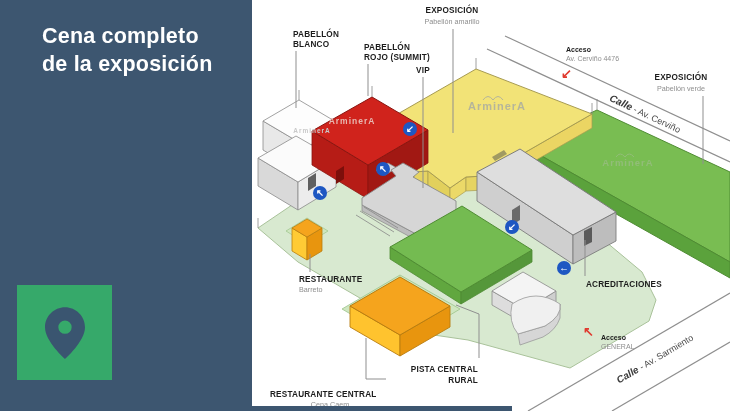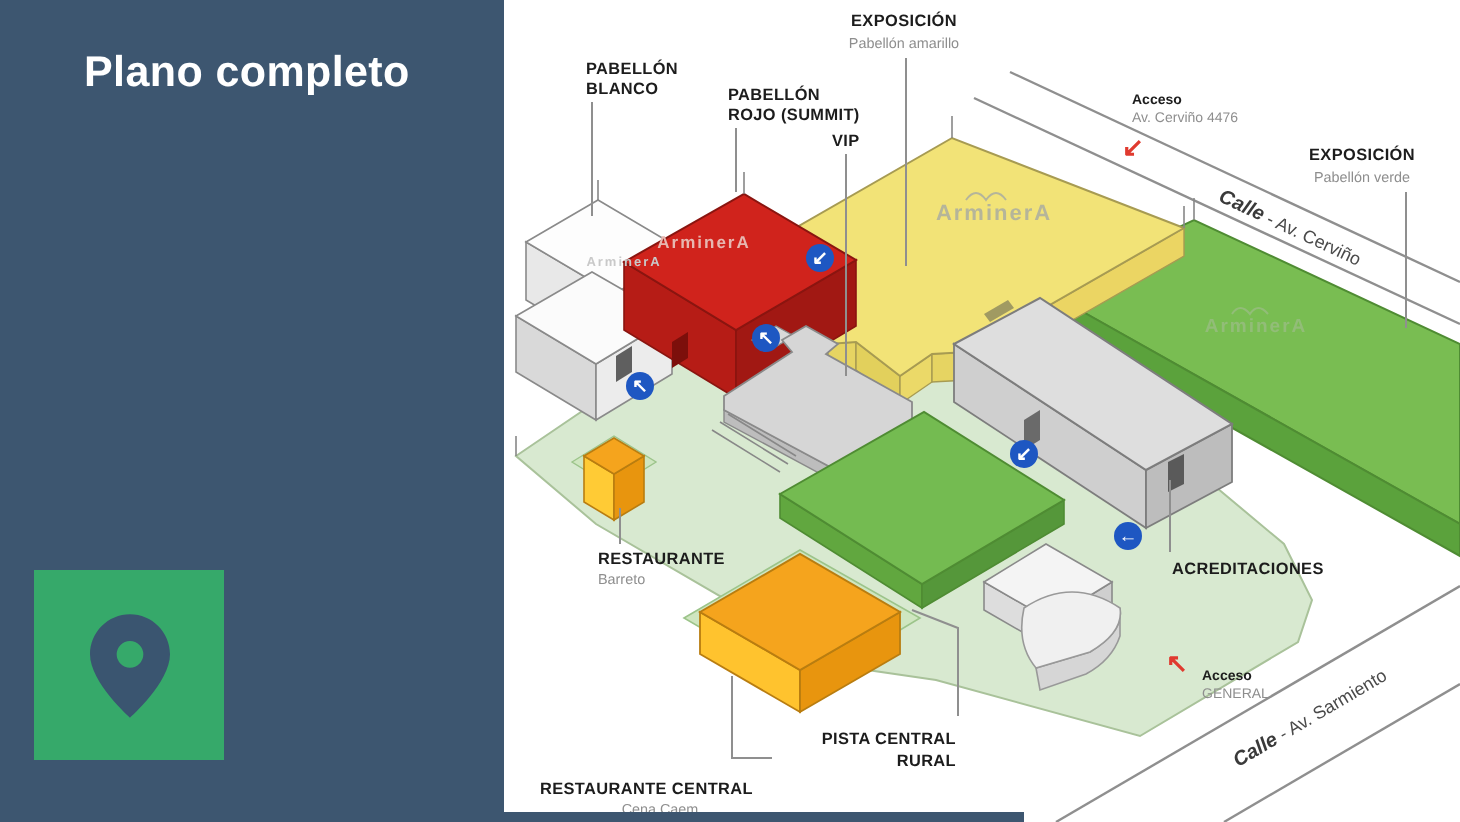--- a/index.html
+++ b/index.html
@@ -29,21 +29,22 @@
   .marker-arrow{font-size:9.5px;font-weight:bold;fill:#ffffff;}
   .access-arrow{font-size:13px;font-weight:bold;fill:#e03a2f;}
 </style>
 </head>
 <body>
 
 <div class="slide">
 
   <div class="sidebar">
     <div class="slide-title">
-      <span>Plano completo</span>
+      <span>Cena completo</span>
+      <span>de la exposición</span>
     </div>
     <div class="location-tile">
       <svg width="40" height="52" viewBox="0 0 24 31">
         <path d="M12,0 C5.4,0 0,5.4 0,12 c0,8.5 12,19 12,19 s12,-10.5 12,-19 C24,5.4 18.6,0 12,0 Z M12,8 a4,4 0 1 1 0,8 a4,4 0 1 1 0,-8 Z" fill="#3a5570" fill-rule="evenodd"></path>
       </svg>
     </div>
   </div>
 
   <div class="map-area">
   <svg width="478" height="411" viewBox="252 0 478 411">

